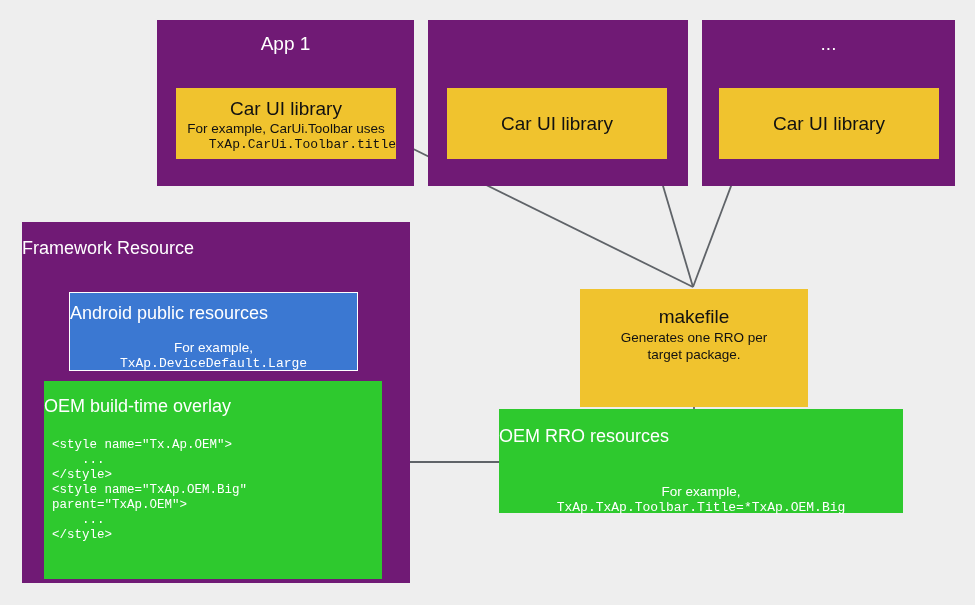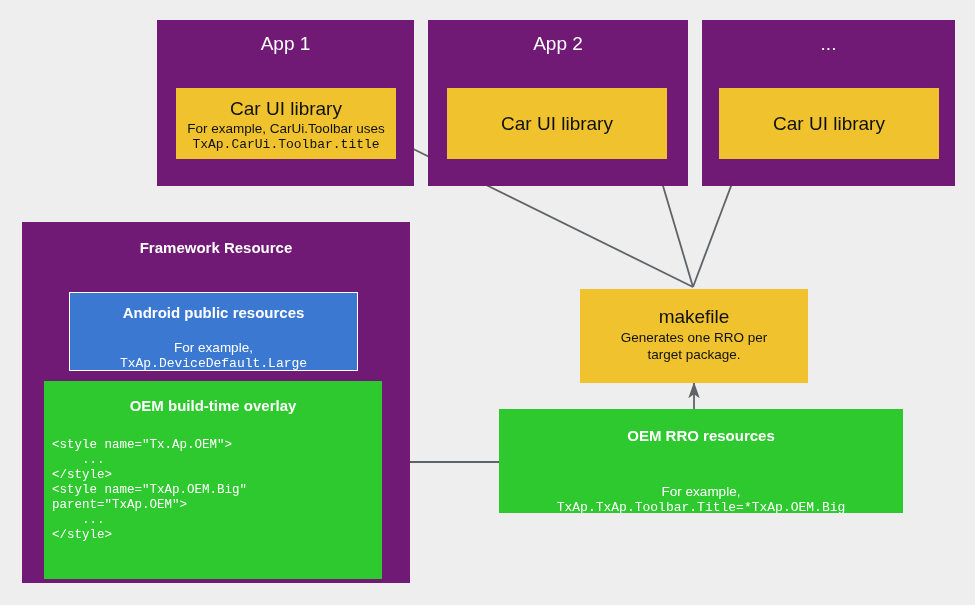--- a/index.html
+++ b/index.html
@@ -37,40 +37,38 @@
     position: absolute;
     left: 0;
     right: 0;
     top: 12px;
     text-align: center;
     color: #ffffff;
     font-size: 19px;
     line-height: 24px;
   }
   .panel-title {
-    text-align: center;
-    color: #ffffff;
-    font-size: 15px;
-    line-height: 24px;
-    font-weight: bold;
+    color: #ffffff;
+    font-size: 18px;
+    line-height: 24px;
   }
   .lib-title {
     text-align: center;
     color: #111111;
     font-size: 19px;
     line-height: 24px;
   }
   .lib-sub {
     text-align: center;
     color: #111111;
     font-size: 13.5px;
     line-height: 16px;
   }
   .lib-code {
-    text-align: center;
+    text-align: right;
     color: #111111;
     font-family: "Liberation Mono", "DejaVu Sans Mono", monospace;
     font-size: 13px;
     line-height: 16px;
   }
   .w-sub {
     text-align: center;
     color: #ffffff;
     font-size: 13.5px;
     line-height: 16px;
@@ -155,21 +153,20 @@
     <div class="box yellow-panel" style="left:19px; top:68px; width:220px; height:71px;">
       <div class="center-stack" style="top:9px;">
         <div class="lib-title">Car UI library</div>
         <div class="lib-sub">For example, CarUi.Toolbar uses</div>
         <div class="lib-code">TxAp.CarUi.Toolbar.title</div>
       </div>
     </div>
   </div>
 
   <div class="box blue-panel" style="left:428px; top:20px; width:260px; height:166px;">
-    <div class="app-title">App 2</div>
     <div class="box yellow-panel" style="left:19px; top:68px; width:220px; height:71px;">
       <div class="center-stack" style="top:24px;">
         <div class="lib-title">Car UI library</div>
       </div>
     </div>
   </div>
 
   <div class="box blue-panel" style="left:702px; top:20px; width:253px; height:166px;">
     <div class="app-title">...</div>
     <div class="box yellow-panel" style="left:17px; top:68px; width:220px; height:71px;">
@@ -195,21 +192,21 @@
       <div class="code-block" style="position:absolute; left:8px; top:57px;">&lt;style name="Tx.Ap.OEM"&gt;
     ...
 &lt;/style&gt;
 &lt;style name="TxAp.OEM.Big"
 parent="TxAp.OEM"&gt;
     ...
 &lt;/style&gt;</div>
     </div>
   </div>
 
-  <div class="box yellow-panel" style="left:580px; top:289px; width:228px; height:94px;">
+  <div class="box yellow-panel" style="left:580px; top:289px; width:228px; height:118px;">
     <div class="center-stack" style="top:16px;">
       <div class="mk-title">makefile</div>
       <div class="mk-sub" style="padding:0 32px;">Generates one RRO per target package.</div>
     </div>
   </div>
 
   <div class="box green-panel" style="left:499px; top:409px; width:404px; height:104px;">
     <div class="center-stack" style="top:15px;">
       <div class="panel-title">OEM RRO resources</div>
     </div>

